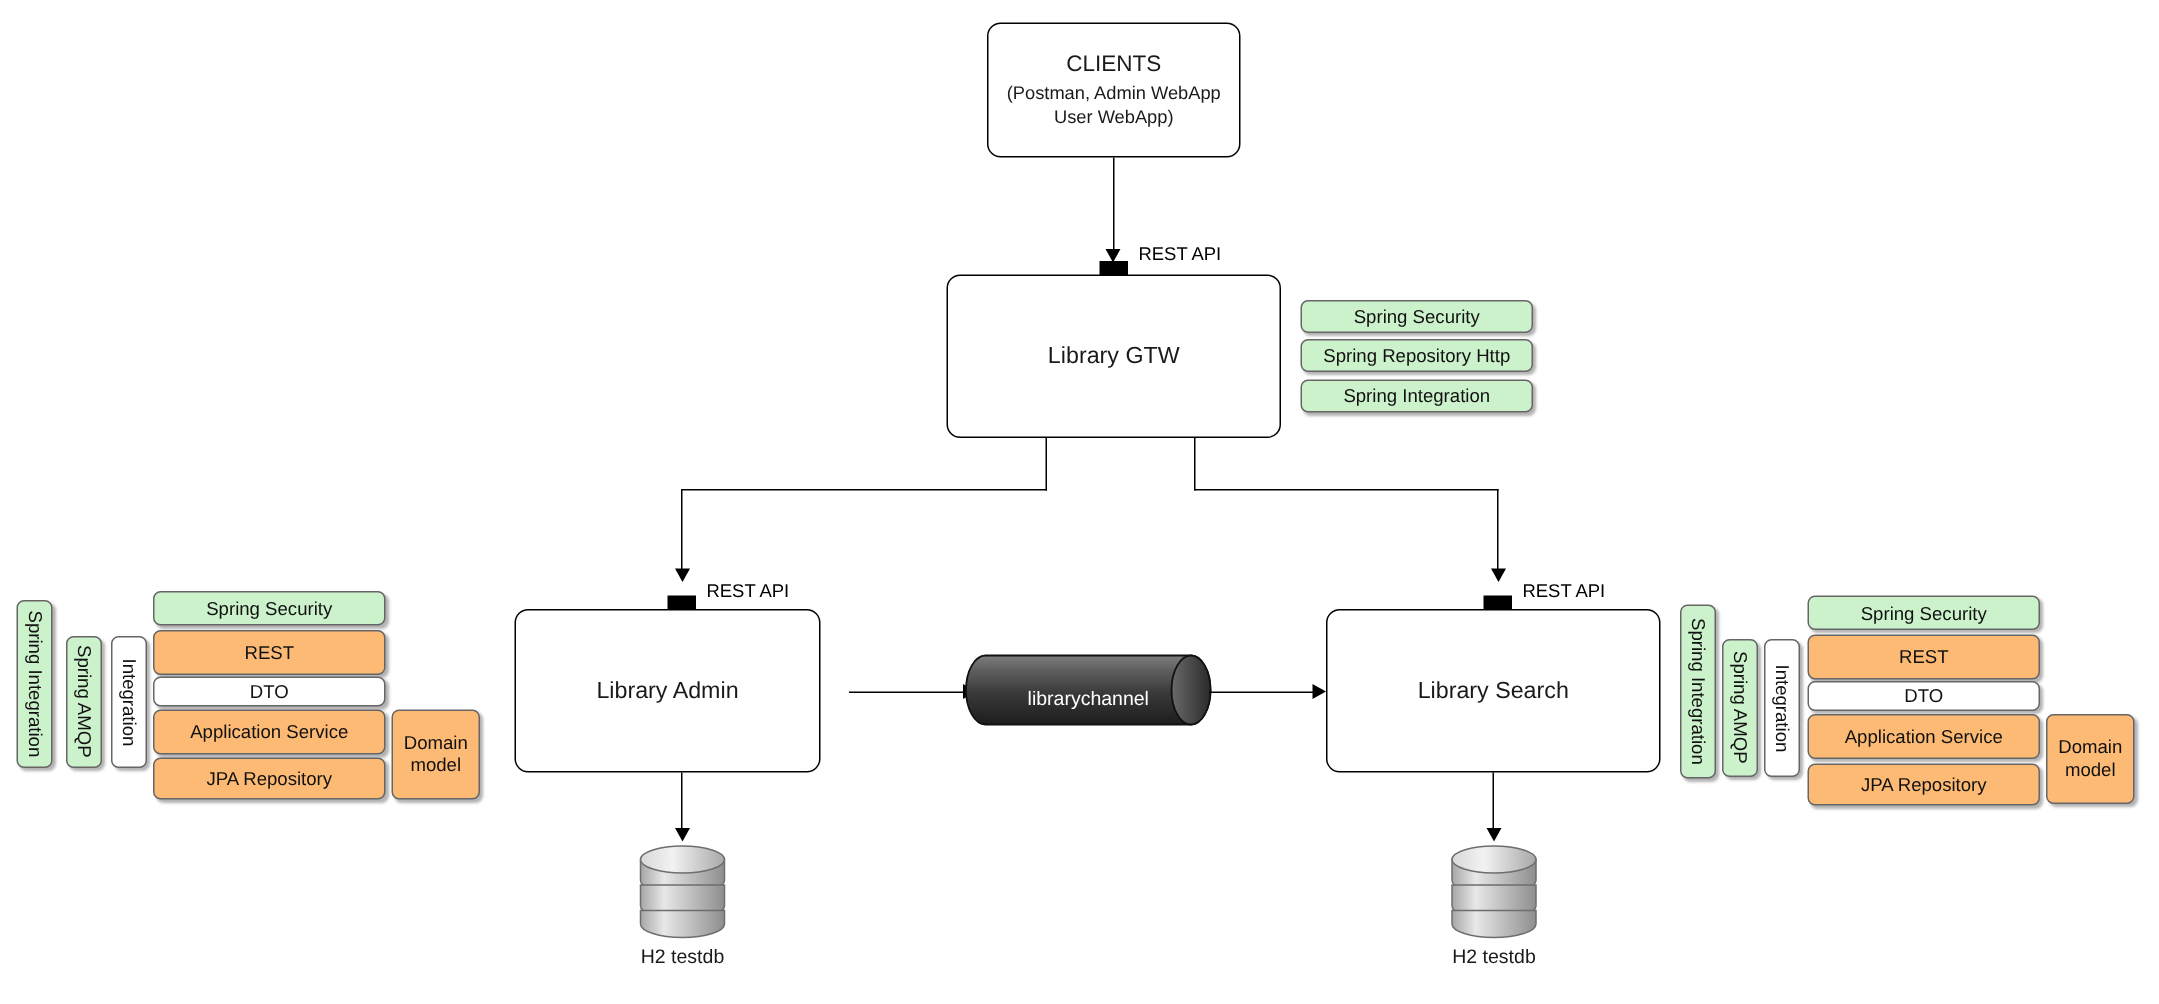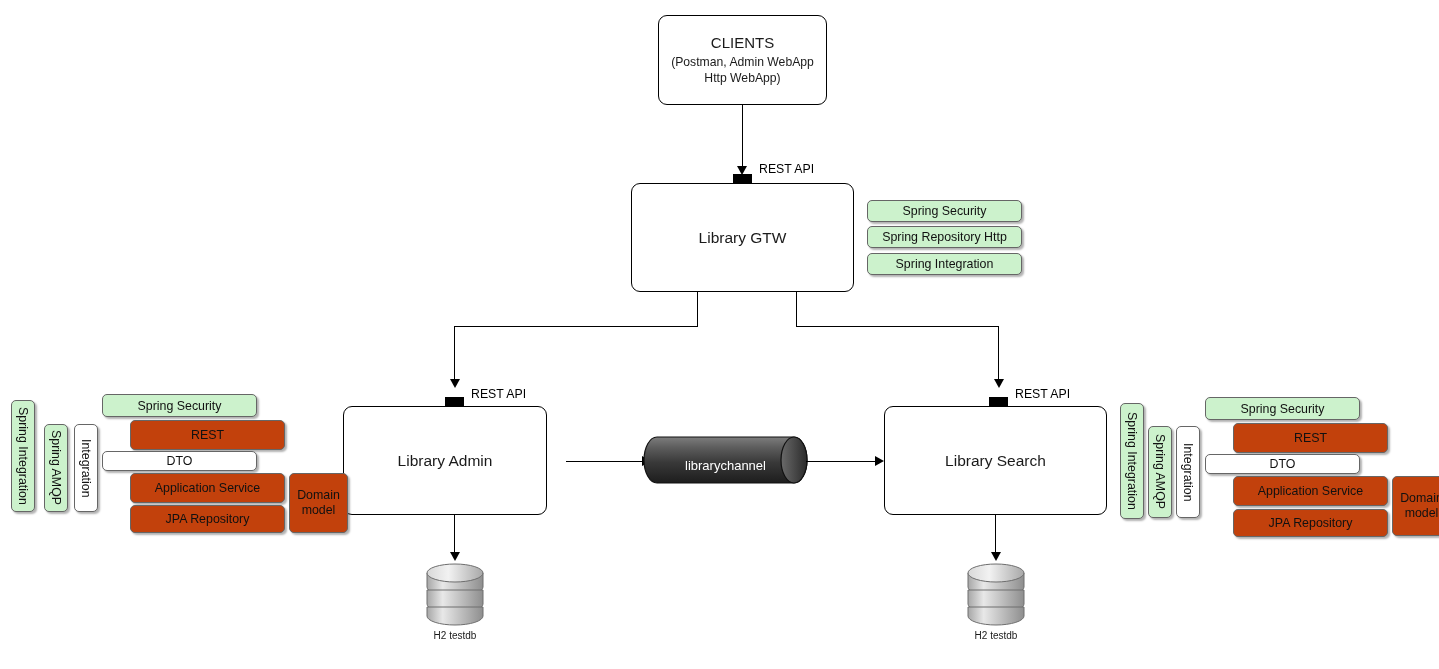--- a/index.html
+++ b/index.html
@@ -101,21 +101,21 @@
     align-items: center;
     justify-content: center;
     text-align: center;
     border: 1.1px solid #666666;
     border-radius: 5px;
     font-size: 12.4px;
     color: #111111;
     box-shadow: 2px 2px 2px rgba(0,0,0,0.30);
   }
   .chip.green { background: #ccf2cc; }
-  .chip.gray  { background: #c2410c; margin-left: 28px; }
+  .chip.gray  { background: #fdba74; }
   .chip.white { background: #ffffff; }
 
   .chip.vert {
     writing-mode: vertical-rl;
     text-orientation: mixed;
   }
   .chip.twoline { line-height: 1.2; }
 
   
   .channel {
@@ -130,35 +130,35 @@
     font-size: 13px;
     pointer-events: none;
   }
 
   
   .db { position: absolute; }
   .db svg { display: block; }
   .dblabel {
     position: absolute;
     text-align: center;
-    font-size: 10px;
+    font-size: 13px;
     color: #1a1a1a;
     white-space: nowrap;
   }
 </style>
 </head>
 <body>
 
 <div id="canvas">
 
   <div class="node clientsbox" style="left:658px; top:15px; width:169px; height:90px;">
     <div class="clients-title">CLIENTS</div>
     <div class="clients-sub">
       <span>(Postman, Admin WebApp</span><br>
-      <span>Http WebApp)</span>
+      <span>User WebApp)</span>
     </div>
   </div>
 
   <div class="vline" style="left:742px; top:105px; height:63px;"></div>
   <div class="arrowdown" style="left:737.3px; top:166px;"></div>
   <div class="port" style="left:733px; top:174px;"></div>
   <div class="edgelabel" style="left:759px; top:162px;">REST API</div>
 
   <div class="node mainbox" style="left:631px; top:183px; width:223px; height:109px;">
     <span>Library GTW</span>

